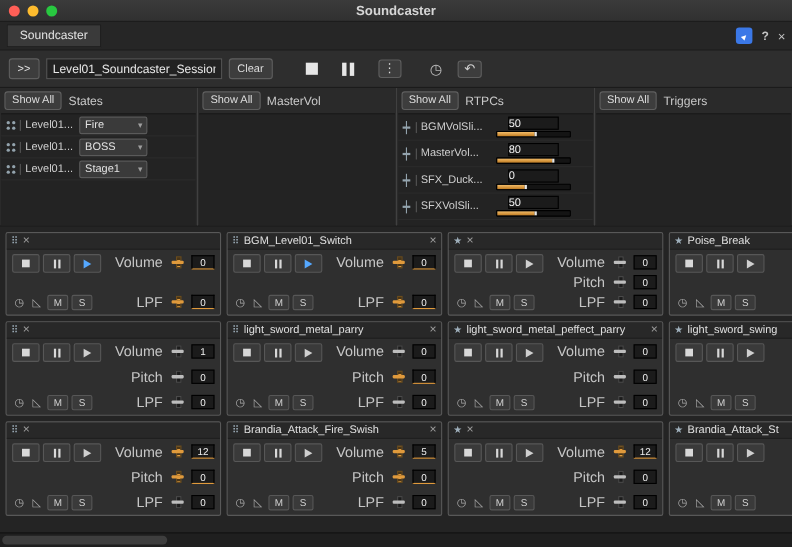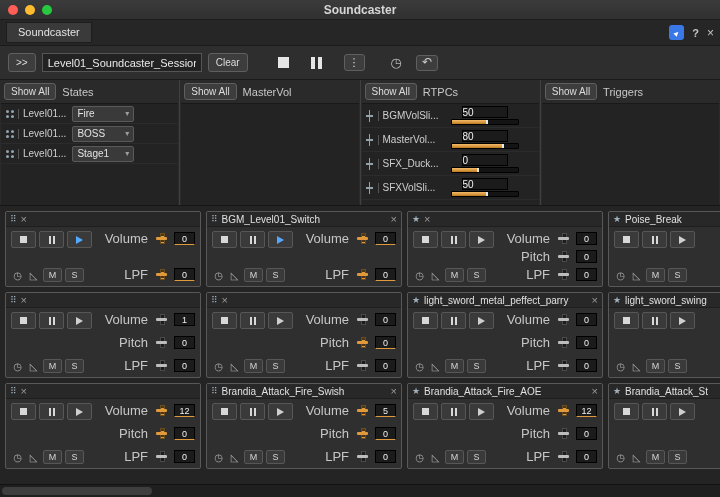--- a/index.html
+++ b/index.html
@@ -447,20 +447,21 @@
     <span class="plabel">LPF</span>
     <span class="pslider"></span>
     <span class="pvalue">0</span>
   </div>
           </div>
     </div>
   </div>
       <div class="tile">
     <div class="tile-header">
       <span class="tile-icon">⠿</span>
+      <span class="tile-title">light_sword_metal_parry</span>
       <span class="tile-close">×</span>
     </div>
     <div class="tile-body">
       <div class="tile-left">
         <div class="transport">
           <span class="tbtn">
                 <i class="sq"></i>
               </span>
           <span class="tbtn">
                 <i class="pb"></i>
@@ -675,21 +676,20 @@
     <span class="plabel">LPF</span>
     <span class="pslider"></span>
     <span class="pvalue">0</span>
   </div>
           </div>
     </div>
   </div>
       <div class="tile">
     <div class="tile-header">
       <span class="tile-icon">★</span>
-      <span class="tile-title">Brandia_Attack_Fire_AOE</span>
       <span class="tile-close">×</span>
     </div>
     <div class="tile-body">
       <div class="tile-left">
         <div class="transport">
           <span class="tbtn">
                 <i class="sq"></i>
               </span>
           <span class="tbtn">
                 <i class="pb"></i>

